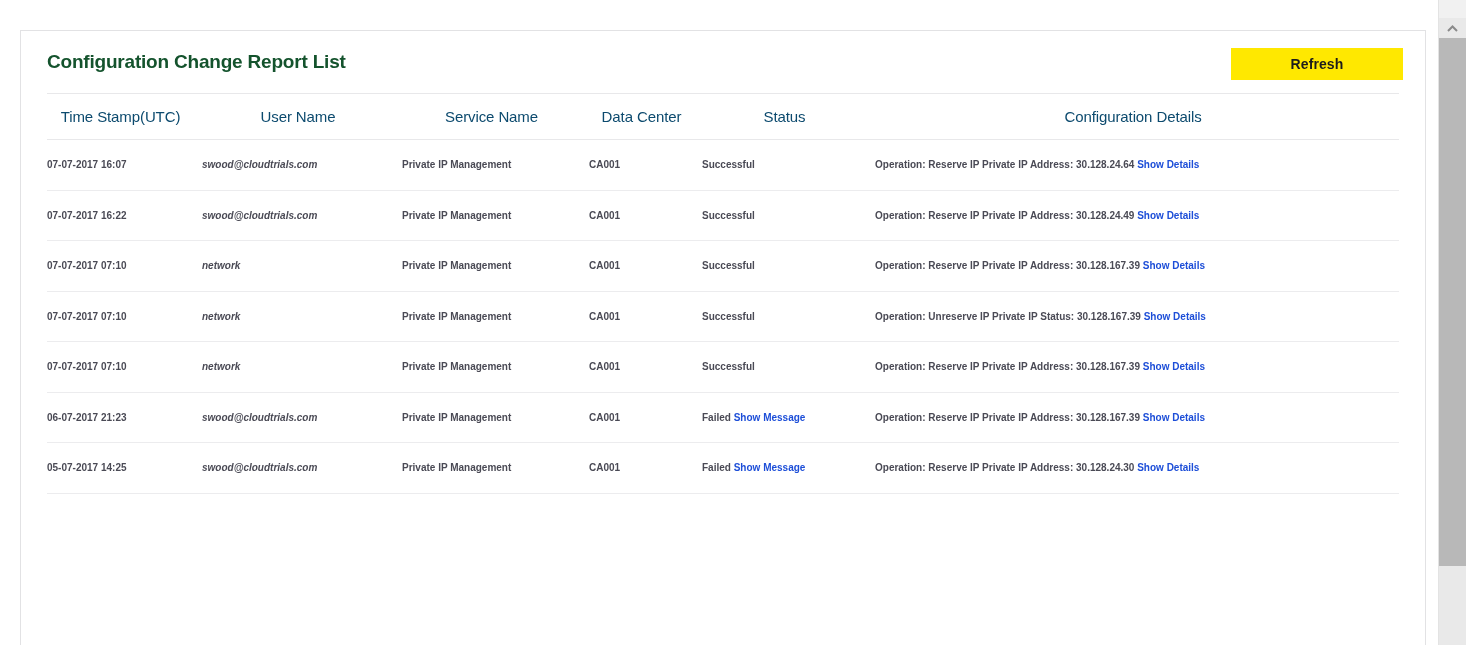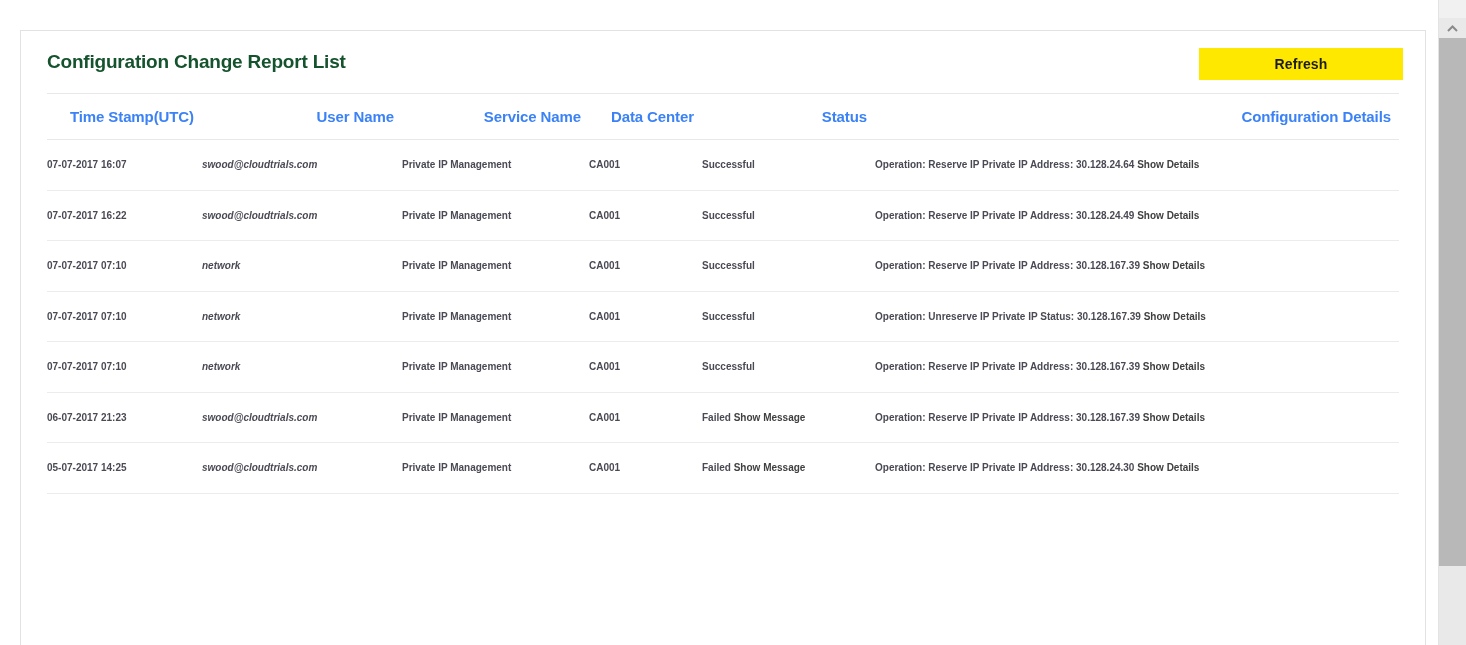--- a/index.html
+++ b/index.html
@@ -37,21 +37,21 @@
     left: 26px; top: 20px;
     font-size: 19px;
     font-weight: bold;
     color: #14532d;
     letter-spacing: -0.2px;
     white-space: nowrap;
   }
   .refresh-btn {
     position: absolute;
     right: 22px; top: 17px;
-    width: 204px; height: 32px;
+    width: 172px; height: 32px;
     background: #ffe800;
     border: none;
     color: #1c1c1c;
     font-family: "Liberation Sans", sans-serif;
     font-size: 14px;
     font-weight: bold;
     letter-spacing: 0.1px;
     cursor: pointer;
     padding: 0;
     line-height: 32px;
@@ -61,24 +61,24 @@
   
   .tbl-wrap {
     padding: 0 26px;
   }
   table.report {
     width: 100%;
     border-collapse: collapse;
     table-layout: fixed;
   }
   table.report thead th {
-    text-align: right;
+    text-align: center;
     font-size: 15px;
-    font-weight: bold;
-    color: #3b82f6;
+    font-weight: normal;
+    color: #0c4a6e;
     letter-spacing: -0.1px;
     padding: 14px 8px 14px 0;
     border-top: 1px solid #e8e8ea;
     border-bottom: 1px solid #e8e8ea;
     vertical-align: middle;
     white-space: nowrap;
   }
   table.report tbody td {
     font-size: 10px;
     font-weight: bold;
@@ -93,21 +93,21 @@
   .c-user   { width: 200px; }
   .c-svc    { width: 187px; }
   .c-dc     { width: 113px; }
   .c-status { width: 173px; }
   .c-cfg    { width: auto; }
 
   td.c-time { white-space: nowrap; }
   td.c-user { white-space: nowrap; font-style: italic; }
 
   .link {
-    color: #404040;
+    color: #1d4ed8;
     cursor: pointer;
     font-weight: bold;
     text-decoration: none;
   }
 
   
   .scrollbar {
     position: absolute;
     right: 0; top: 0;
     width: 28px; height: 645px;

